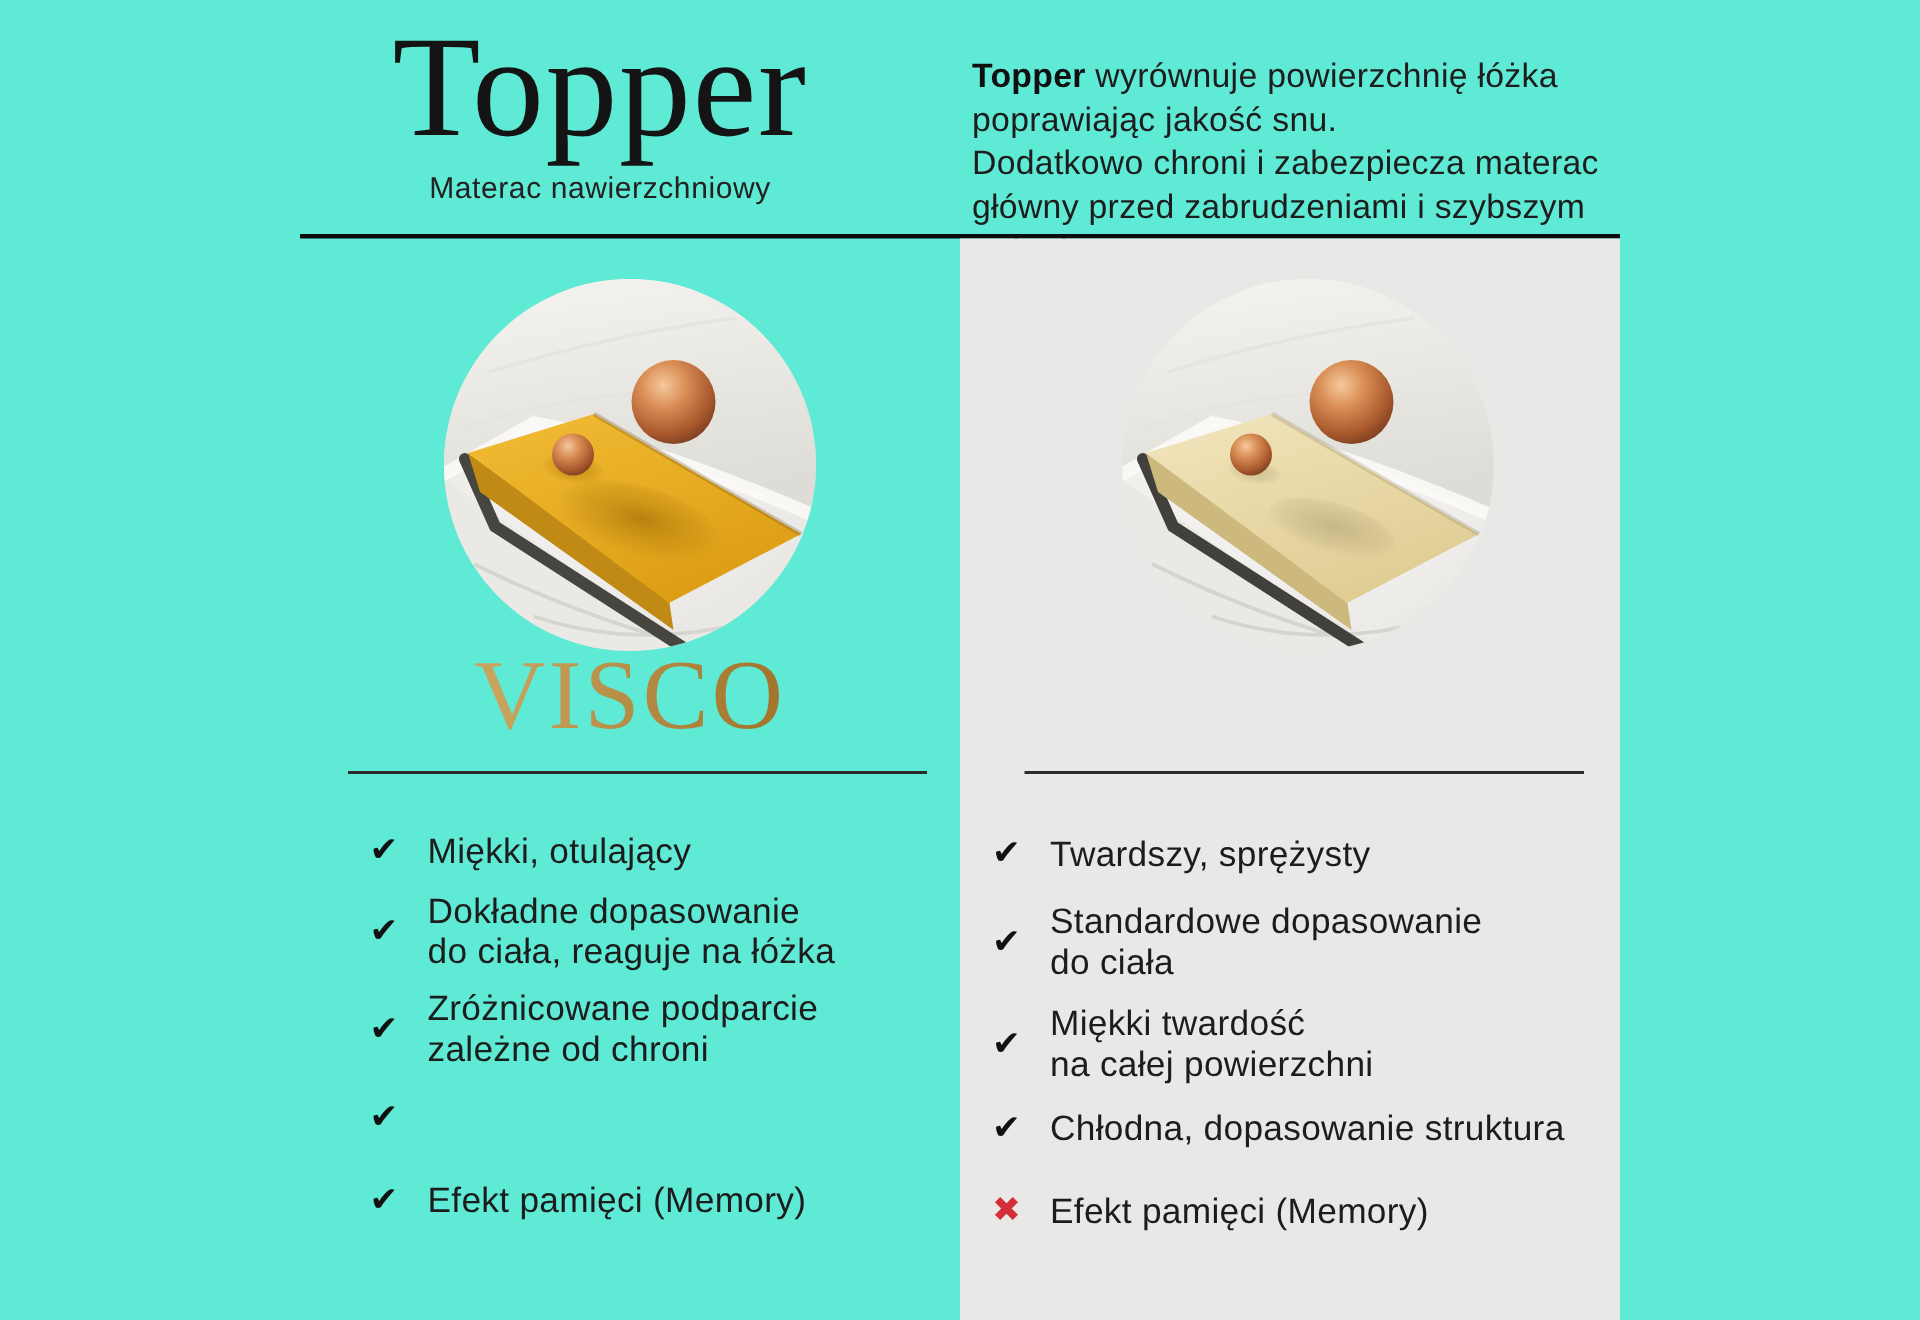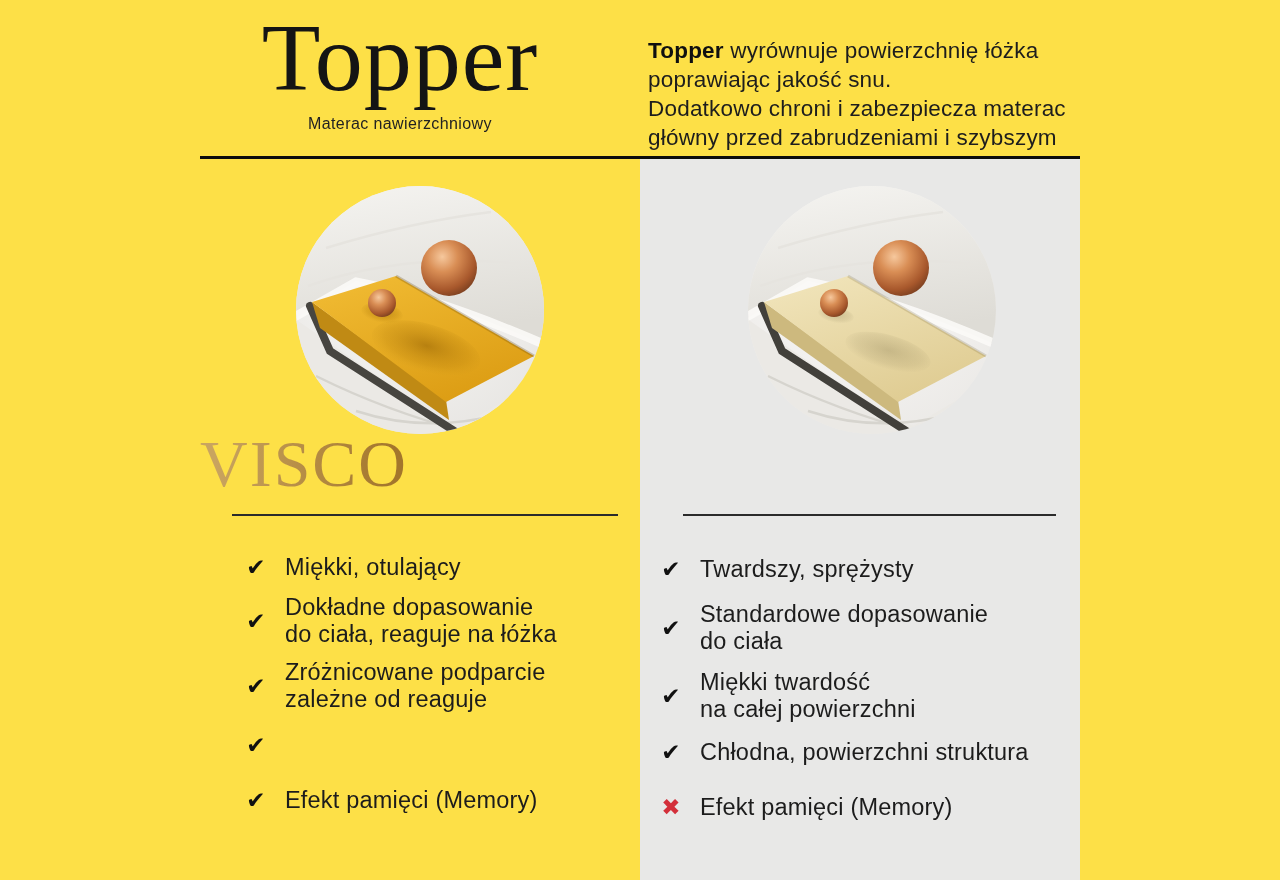--- a/index.html
+++ b/index.html
@@ -8,36 +8,36 @@
     --c-panel-gray:#e8e8e7;
     --c-text:#1c1c1c;
     --c-check:#111111;
     --c-cross-red:#d32f3a;
   }
   *{margin:0;padding:0;box-sizing:border-box;}
   html,body{background:#ffffff;}
   .page{
     position:relative;
     width:1280px;height:880px;
-    background:#fde047;
+    background:#5eead4;
     overflow:hidden;
     font-family:"Liberation Sans","DejaVu Sans",sans-serif;
     color:var(--c-text);
   }
   
   .header-left{
     position:absolute;left:200px;top:8px;width:400px;text-align:center;
   }
   .main-title{
     font-family:"Liberation Serif","DejaVu Serif",serif;
     font-weight:500;font-size:96px;line-height:1.04;
     color:#141414;letter-spacing:1px;
   }
   .main-subtitle{
-    margin-top:6px;font-size:16px;line-height:1.2;color:#222222;letter-spacing:.4px;
+    margin-top:6px;font-size:20px;line-height:1.2;color:#222222;letter-spacing:.4px;
   }
   .description{
     position:absolute;left:648px;top:36px;width:444px;
     font-size:22.5px;line-height:29px;color:#1d1d1d;
     white-space:pre-line;letter-spacing:.2px;
   }
   .description b{font-weight:700;color:#101010;}
   .header-divider{
     position:absolute;left:200px;top:156px;width:880px;height:2.5px;background:#0c0c0c;
   }
@@ -48,21 +48,21 @@
   }
   
   .photo{
     position:absolute;top:186px;width:248px;height:248px;border-radius:50%;overflow:hidden;
   }
   .photo--visco{left:296px;}
   .photo--t25{left:748px;}
   .photo svg{display:block;width:100%;height:100%;}
   
   .col-heading{
-    position:absolute;top:428px;width:440px;text-align:left;
+    position:absolute;top:428px;width:440px;text-align:center;
     font-family:"Liberation Serif","DejaVu Serif",serif;font-size:66px;line-height:1.1;
   }
   .col-heading--visco{left:200px;letter-spacing:2px;}
   .col-heading--visco .heading-text{
     display:inline-block;
     background:linear-gradient(94deg,var(--c-gold-light) 8%,var(--c-gold-dark) 92%);
     -webkit-background-clip:text;background-clip:text;color:transparent;
   }
   .col-heading--t25{left:640px;font-size:62px;color:#181818;letter-spacing:1px;}
   .col-underline{position:absolute;top:514px;height:2px;background:#2b2b2b;}
@@ -231,21 +231,21 @@
       <span class="feature-text">Miękki, otulający</span>
     </div>
     <div class="feature">
       <span class="feature-icon icon-check">✔</span>
       <span class="feature-text">Dokładne dopasowanie
 do ciała, reaguje na łóżka</span>
     </div>
     <div class="feature">
       <span class="feature-icon icon-check">✔</span>
       <span class="feature-text">Zróżnicowane podparcie
-zależne od reaguje</span>
+zależne od chroni</span>
     </div>
     <div class="feature">
       <span class="feature-icon icon-check">✔</span>
     </div>
     <div class="feature">
       <span class="feature-icon icon-check">✔</span>
       <span class="feature-text">Efekt pamięci (Memory)</span>
     </div>
   </div>
 
@@ -259,21 +259,21 @@
       <span class="feature-text">Standardowe dopasowanie
 do ciała</span>
     </div>
     <div class="feature">
       <span class="feature-icon icon-check">✔</span>
       <span class="feature-text">Miękki twardość
 na całej powierzchni</span>
     </div>
     <div class="feature">
       <span class="feature-icon icon-check">✔</span>
-      <span class="feature-text">Chłodna, powierzchni struktura</span>
+      <span class="feature-text">Chłodna, dopasowanie struktura</span>
     </div>
     <div class="feature">
       <span class="feature-icon icon-cross">✖</span>
       <span class="feature-text">Efekt pamięci (Memory)</span>
     </div>
   </div>
 
 </div>
 
 </body></html>

